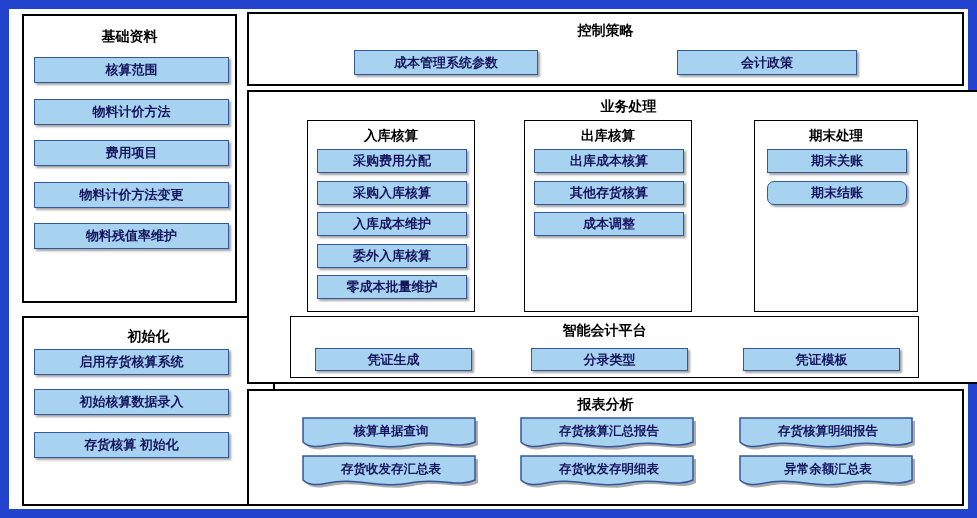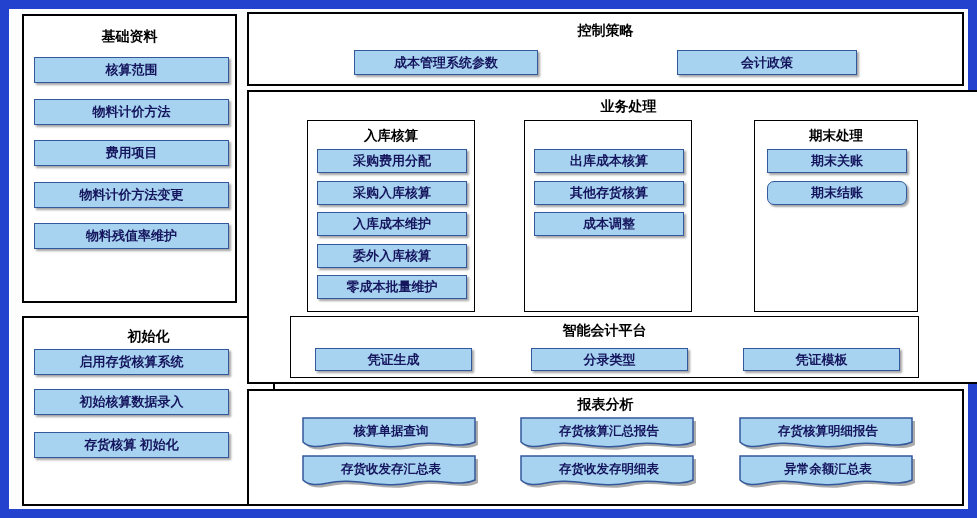--- a/index.html
+++ b/index.html
@@ -55,20 +55,21 @@
       <div class="subpanel" style="left:58px;top:28px;width:168px;height:192px;text-decoration:underline;">
         <div class="sub-title" style="top:6px;">入库核算</div>
         <div class="item" style="left:9px;top:28px;width:150px;height:24px;">采购费用分配</div>
         <div class="item" style="left:9px;top:60px;width:150px;height:24px;">采购入库核算</div>
         <div class="item" style="left:9px;top:91px;width:150px;height:24px;">入库成本维护</div>
         <div class="item" style="left:9px;top:123px;width:150px;height:24px;">委外入库核算</div>
         <div class="item" style="left:9px;top:154px;width:150px;height:24px;">零成本批量维护</div>
       </div>
 
       <div class="subpanel" style="left:275px;top:28px;width:168px;height:192px;">
+        <div class="sub-title" style="top:6px;">出库核算</div>
         <div class="item" style="left:9px;top:28px;width:150px;height:24px;">出库成本核算</div>
         <div class="item" style="left:9px;top:60px;width:150px;height:24px;">其他存货核算</div>
         <div class="item" style="left:9px;top:91px;width:150px;height:24px;">成本调整</div>
       </div>
 
       <div class="subpanel" style="left:505px;top:28px;width:164px;height:192px;">
         <div class="sub-title" style="top:6px;">期末处理</div>
         <div class="item" style="left:12px;top:28px;width:140px;height:24px;">期末关账</div>
         <div class="item" style="left:12px;top:60px;width:140px;height:24px;border-radius:7px;">期末结账</div>
       </div>

